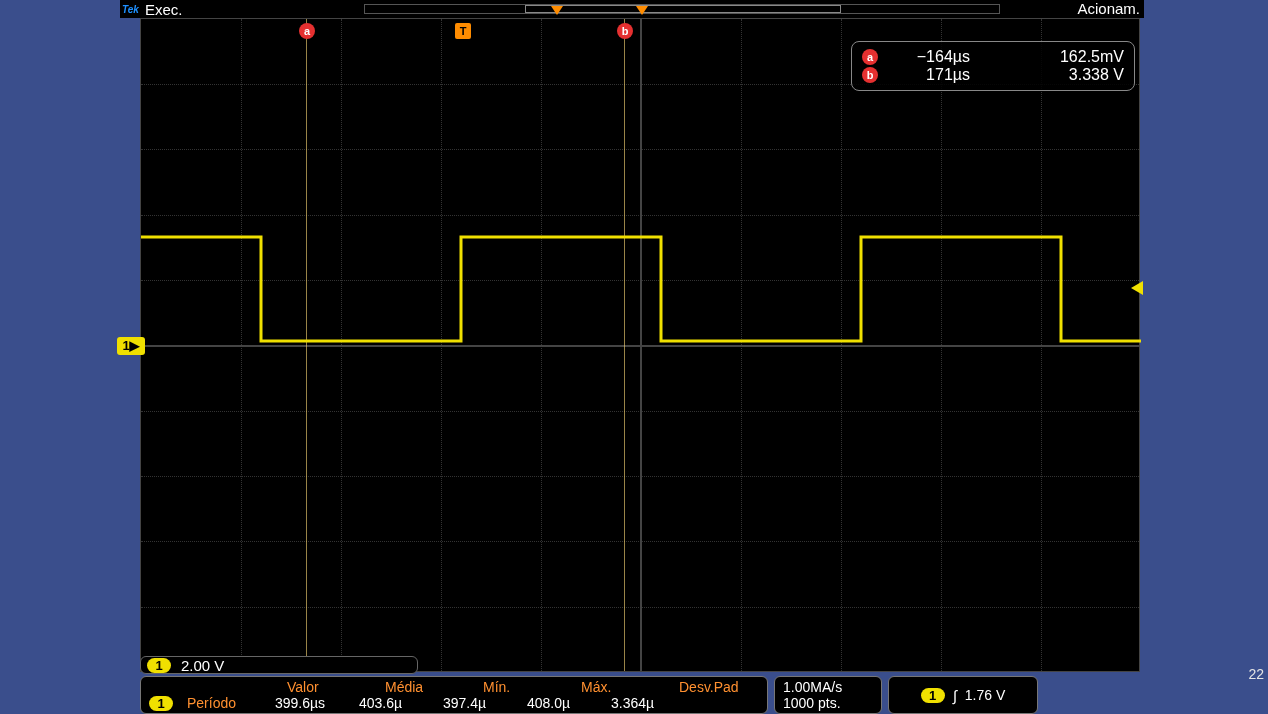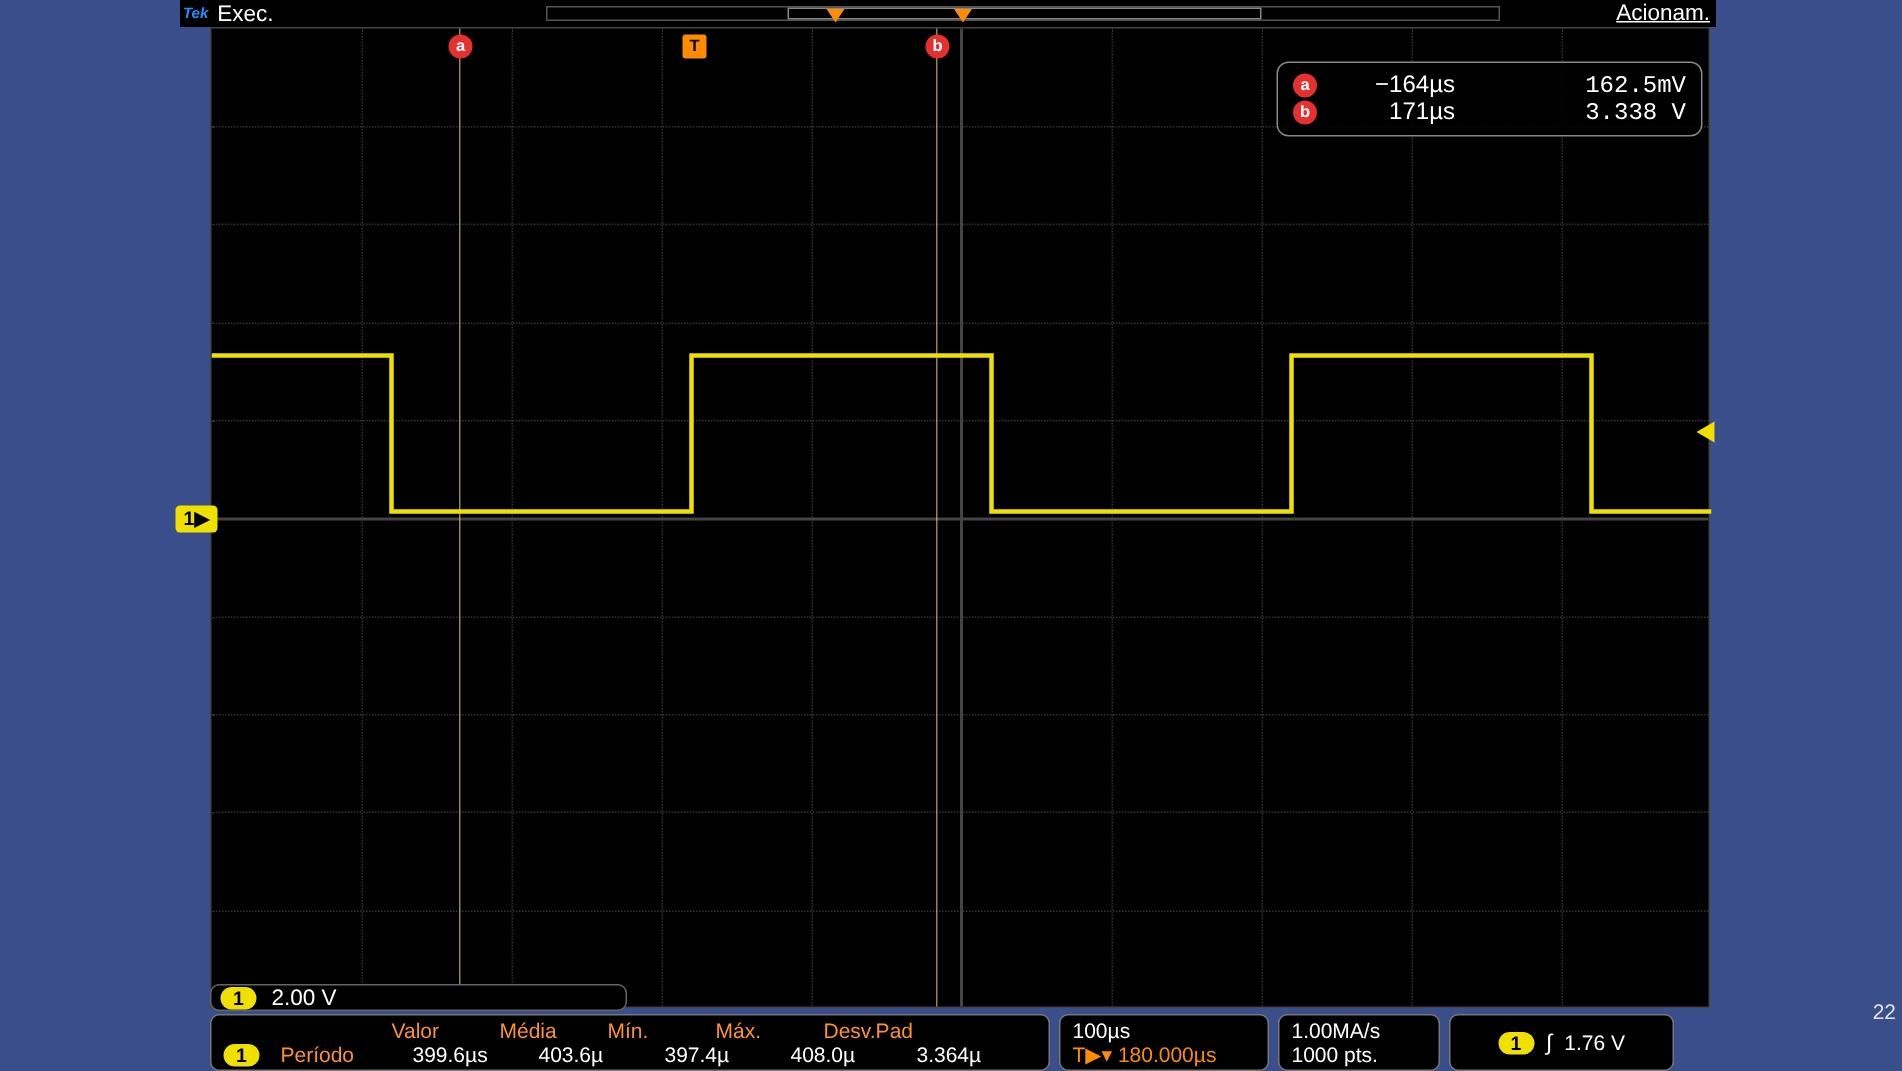--- a/index.html
+++ b/index.html
@@ -58,21 +58,20 @@
     border-left: 6px solid transparent;
     border-right: 6px solid transparent;
     border-top: 9px solid #ff8c00;
   }
   .acionam {
     position: absolute;
     right: 4px;
     top: 0;
     color: #fff;
     font-size: 15px;
-    text-decoration: underline;
   }
   .graticule {
     position: absolute;
     left: 140px;
     top: 18px;
     width: 1000px;
     height: 654px;
     background: #000;
     border: 1px solid #444;
   }
@@ -181,21 +180,21 @@
     font-size: 16px;
   }
   .readout-row { display: flex; align-items: center; gap: 12px; }
   .readout-row .rbadge {
     width: 16px; height:16px; border-radius:50%;
     background:#e53030; color:#fff; font-size:11px; font-weight:bold;
     text-align:center; line-height:16px;
   }
   .readout-row .rempty { width:16px; }
   .readout-time { flex: 0 0 80px; text-align: right; color:#fff; }
-  .readout-volt { flex: 1; text-align: right; color:#fff;font-family:Liberation Mono, monospace; }
+  .readout-volt { flex: 1; text-align: right; color:#fff; }
   .ch-scale-box {
     position: absolute;
     left: 140px;
     top: 656px;
     width: 278px;
     height: 18px;
     background: #000;
     border: 1px solid #666;
     border-radius: 6px;
     display: flex;
@@ -235,21 +234,21 @@
     padding: 2px 8px;
     display: flex;
     flex-direction: column;
     justify-content: center;
   }
   .meas-box {
     flex: 0 0 556px;
   }
   .meas-head {
     display: flex;
-    gap: 2px;
+    gap: 28px;
     color: #ff9030;
     font-size: 14px;
   }
   .meas-head span { display:inline-block; }
   .meas-vals {
     display: flex;
     align-items: center;
     gap: 14px;
     color: #fff;
   }
@@ -352,27 +351,20 @@
     <div class="meas-vals">
       <span class="yellow-pill">1</span>
       <span class="periodo" style="width:74px">Período</span>
       <span style="width:70px">399.6µs</span>
       <span style="width:70px">403.6µ</span>
       <span style="width:70px">397.4µ</span>
       <span style="width:70px">408.0µ</span>
       <span style="width:80px">3.364µ</span>
     </div>
   </div>
-  <div class="bbox tb-box">
-    <span>100µs</span>
-    <span class="tb-delay">
-      <span>T▶▾</span>
-      <span>180.000µs</span>
-    </span>
-  </div>
   <div class="bbox sr-box">
     <span>1.00MA/s</span>
     <span>1000 pts.</span>
   </div>
   <div class="bbox trig-box">
     <span class="yellow-pill">1</span>
     <span class="edge-icon">∫</span>
     <span>1.76 V</span>
   </div>
 </div>

